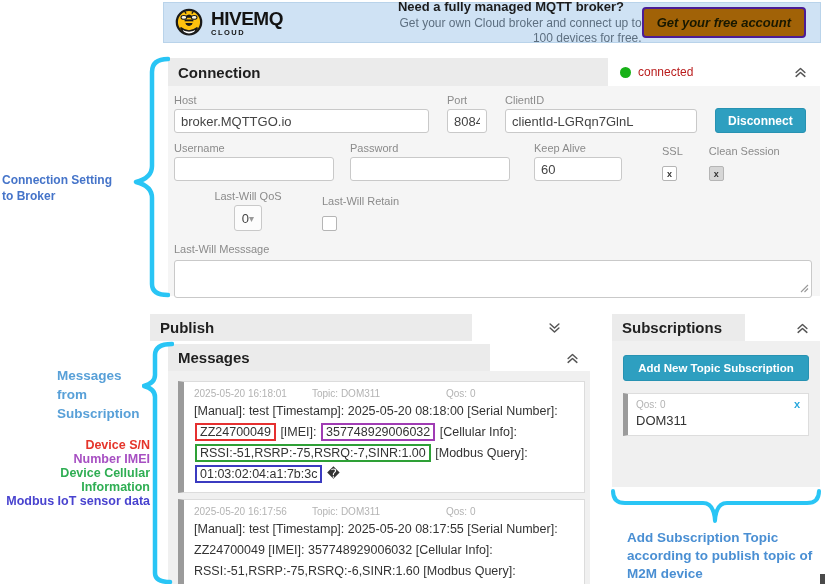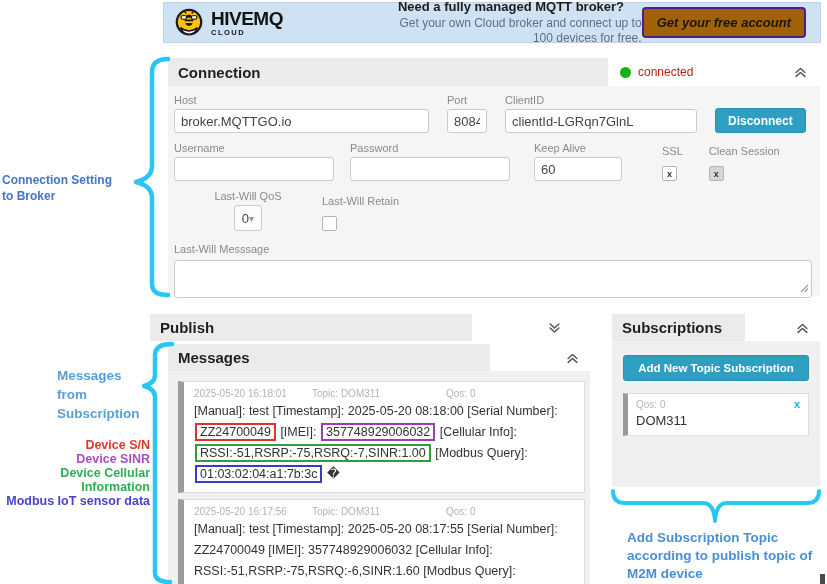--- a/index.html
+++ b/index.html
@@ -307,21 +307,21 @@
 
   <svg class="brace" style="left:142px;top:341px;" width="32" height="243" viewBox="0 0 32 243">
     <path d="M30 3 Q13 3 13 14 L13 34 Q13 42 2 45 Q13 48 13 56 L13 232 Q13 241 28 241" stroke-width="4.5"></path>
   </svg>
   <div class="ann ann-msgs">Messages
 from
 Subscription</div>
 
   <div class="ann-legend">
     <div class="lg-sn">Device S/N</div>
-    <div class="lg-imei">Device SINR</div>
+    <div class="lg-imei">Number IMEI</div>
     <div class="lg-cell">Device Cellular Information</div>
     <div class="lg-modbus">Modbus IoT sensor data</div>
   </div>
 
   <svg class="brace" style="left:610px;top:489px;" width="212" height="40" viewBox="0 0 212 40">
     <path d="M3 2 Q3 14 15 14 L93 14 Q104 14 105 32 Q106 14 117 14 L197 14 Q209 14 209 2" stroke-width="4"></path>
   </svg>
   <div class="ann ann-addsub">Add Subscription Topic
 according to publish topic of
 M2M device</div>

